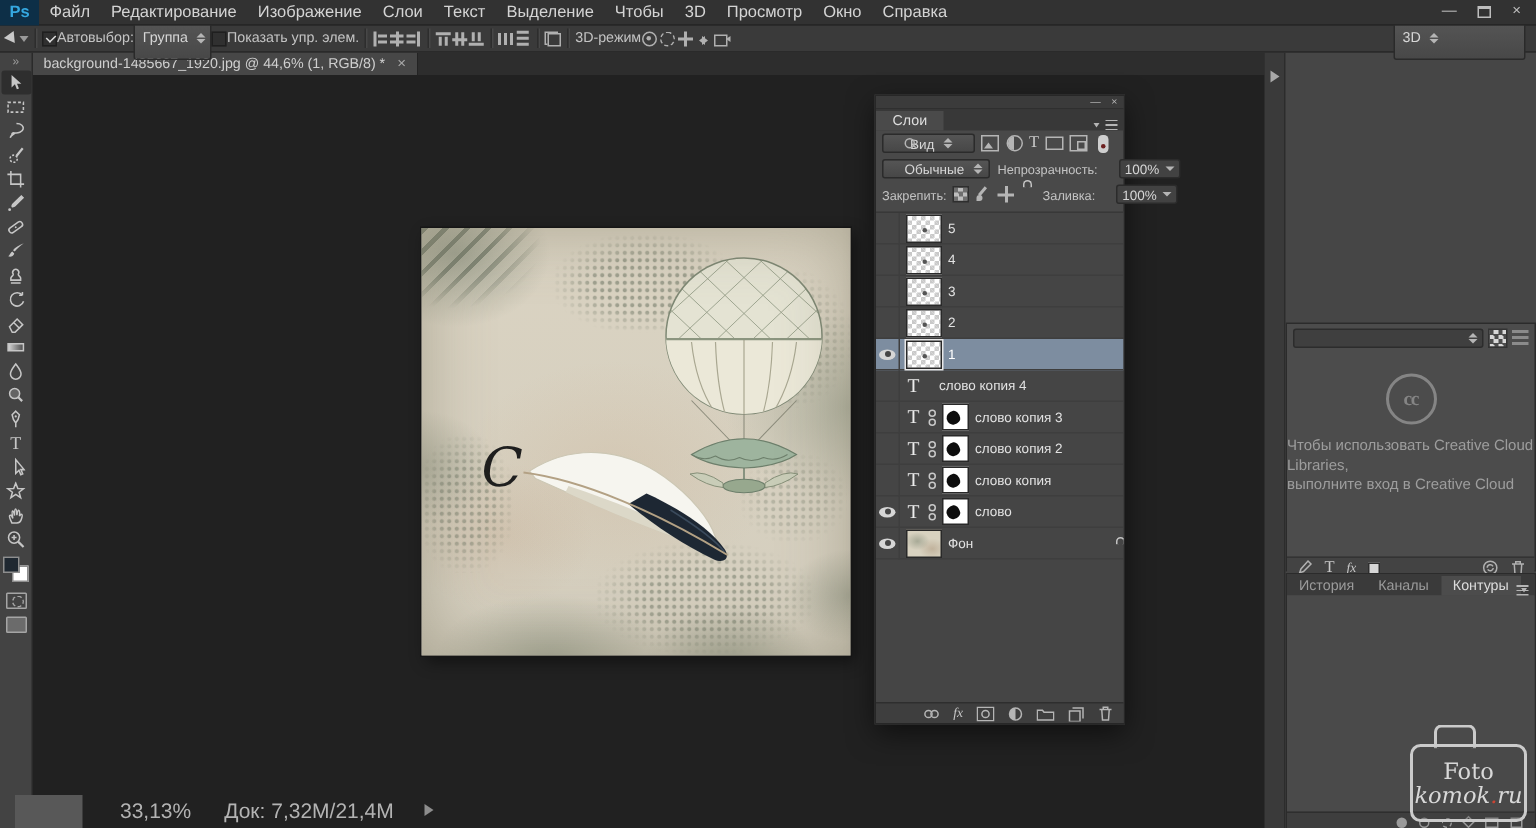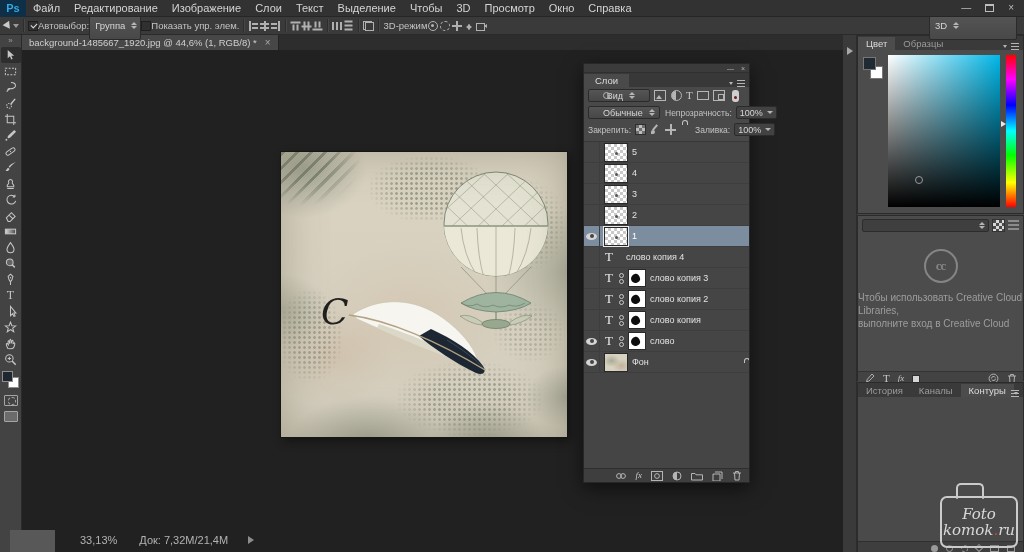--- a/index.html
+++ b/index.html
@@ -108,21 +108,21 @@
   .fico-img::before{content:"";position:absolute;inset:0;border:1px solid #b5b5b5}
   .fico-img::after{content:"";position:absolute;left:2px;bottom:2px;border:3px solid transparent;border-bottom:4px solid #b5b5b5}
   .fico-adj::before{content:"";position:absolute;left:1px;top:0;width:9px;height:9px;border:1px solid #b5b5b5;border-radius:50%}
   .fico-adj::after{content:"";position:absolute;left:2px;top:1px;width:4px;height:9px;background:#b5b5b5;border-radius:5px 0 0 5px}
   .fico-rect::before{content:"";position:absolute;inset:1px 0;border:1px solid #b5b5b5}
   .fico-smart::before{content:"";position:absolute;inset:0;border:1px solid #b5b5b5}
   .fico-smart::after{content:"";position:absolute;right:1px;bottom:1px;width:4px;height:4px;border:1px solid #b5b5b5}
   .fico-T{font-family:"Liberation Serif",serif;color:#c9c9c9;font-size:11px;line-height:11px;width:auto}
   .ftoggle{width:7px;height:12px;background:#cfcfcf;border-radius:3px;margin-left:3px;position:relative}
   .ftoggle::after{content:"";position:absolute;left:2px;top:6px;width:3px;height:3px;background:#6d2020;border-radius:50%}
-  .val-box{display:flex;align-items:center;height:13px;background:#424242;border:1px solid #2b2b2b;border-radius:2px;padding:0 3px;color:#d6d6d6;margin-left:0}
+  .val-box{display:flex;align-items:center;height:13px;background:#424242;border:1px solid #2b2b2b;border-radius:2px;padding:0 3px;color:#d6d6d6;margin-left:10px}
   .val-box::after{content:"";border:3px solid transparent;border-top:3px solid #b5b5b5;margin:3px 0 0 4px}
   .lk{width:11px;height:11px;position:relative;flex:0 0 auto}
   .lk-checker{background:repeating-conic-gradient(#bdbdbd 0 25%, #6e6e6e 0 50%) 0 0/6px 6px;border:1px solid #2e2e2e}
   .lk-brush::before{content:"";position:absolute;left:1px;top:6px;width:4px;height:4px;background:#b5b5b5;border-radius:50% 50% 50% 0}
   .lk-brush::after{content:"";position:absolute;left:4px;top:0;width:2px;height:7px;background:#b5b5b5;transform:rotate(40deg)}
   .lk-move::before{content:"";position:absolute;left:5px;top:0;width:2px;height:11px;background:#b5b5b5}
   .lk-move::after{content:"";position:absolute;left:0;top:5px;width:11px;height:2px;background:#b5b5b5}
   .padlock{width:8px;height:6px;background:#c4c4c4;border-radius:1px;position:relative;margin-top:4px}
   .padlock::before{content:"";position:absolute;left:1.5px;top:-4px;width:4px;height:4px;border:1px solid #c4c4c4;border-bottom:none;border-radius:3px 3px 0 0}
   .layer-list{position:absolute;left:0;top:77px;right:0;bottom:14px;background:#454545;border-top:1px solid #383838;overflow:hidden}
@@ -182,31 +182,31 @@
   .paths-body{height:144px;background:#4a4a4a}
   .paths-footer{height:13px;background:#3e3e3e;border-top:1px solid #2e2e2e;display:flex;align-items:center;justify-content:flex-end;gap:8px;padding:0 8px}
   .pf-dot{width:7px;height:7px;border-radius:50%;background:#9a9a9a}
   .pf-circ{width:7px;height:7px;border-radius:50%;border:1px solid #9a9a9a}
   .pf-dash{width:7px;height:7px;border-radius:50%;border:1px dashed #9a9a9a}
   .pf-diam{width:6px;height:6px;border:1px solid #9a9a9a;transform:rotate(45deg)}
   .pf-mask{width:9px;height:7px;border:1px solid #9a9a9a;position:relative}
   .pf-new{width:8px;height:7px;border:1px solid #9a9a9a;border-top-width:2px}
 
   
-  .statusbar{position:absolute;left:0;right:12px;bottom:0;height:24px;display:flex;align-items:center;font-size:11px;color:#b3b3b3}
+  .statusbar{position:absolute;left:0;right:12px;bottom:0;height:24px;display:flex;align-items:center;font-size:14px;color:#b3b3b3}
   .status-zoom{margin-left:58px}
   .status-doc{margin-left:22px}
   .status-arrow{margin-left:20px;width:0;height:0;border:4px solid transparent;border-left:6px solid #8d8d8d}
   .corner-box{position:absolute;left:10px;top:530px;width:45px;height:22px;background:#585858;z-index:25}
 
   
   .wm{position:absolute;right:6px;bottom:3px;width:78px;height:66px;z-index:50}
   .wm-hump{position:absolute;left:16px;top:0;width:28px;height:16px;border:2.5px solid #cbcbcb;border-bottom:none;border-radius:5px 5px 0 0}
   .wm-body{position:absolute;left:0;top:13px;width:78px;height:52px;border:2.5px solid #cbcbcb;border-radius:7px;background:rgba(70,70,70,.25);display:flex;flex-direction:column;align-items:center;justify-content:center}
-  .wm-t1{font-family:"DejaVu Serif",serif;font-style:italic;font-size:15px;color:#d8d8d8;line-height:16px}
+  .wm-t1{font-family:"DejaVu Serif",serif;font-size:15px;color:#d8d8d8;line-height:16px}
   .wm-t2{font-family:"DejaVu Serif",serif;font-style:italic;font-size:15px;color:#d8d8d8;line-height:17px}
   .wm-dot{color:#cc4433}
 </style>
 </head>
 <body>
 
 <div id="app">
 
   <div class="menubar">
     <div class="ps-logo">Ps</div>
@@ -622,37 +622,20 @@
         </svg>
     </div>
   </div>
 
   <div class="dock-strip">
     <span class="dock-arrow"></span>
   </div>
 
   <div class="rightcol">
 
-    <div class="panel" style="top:0;height:179px">
-      <div class="ptabs">
-        <span class="ptab active">Цвет</span>
-        <span class="ptab">Образцы</span>
-        <span class="pmenu"></span>
-      </div>
-      <div class="color-body">
-        <span class="cp-fg"></span>
-        <span class="cp-bg"></span>
-        <div class="sb-square">
-          <span class="sb-cursor"></span>
-        </div>
-        <div class="hue-strip">
-          <span class="hue-marker"></span>
-        </div>
-      </div>
-    </div>
 
     <div class="panel" style="top:180px;height:166px">
       <div class="lib-search">
         <span class="lib-dd">
             <span class="spin" style="margin-left:auto"></span>
           </span>
         <span class="grid-ico"></span>
         <span class="list-ico"></span>
       </div>
       <div class="lib-body">

